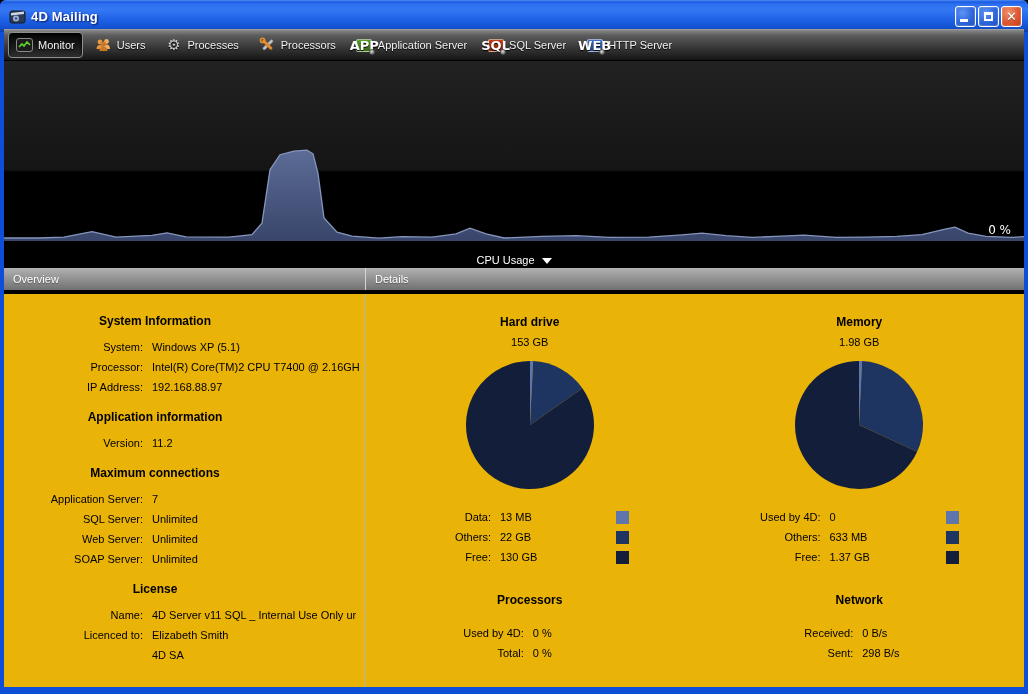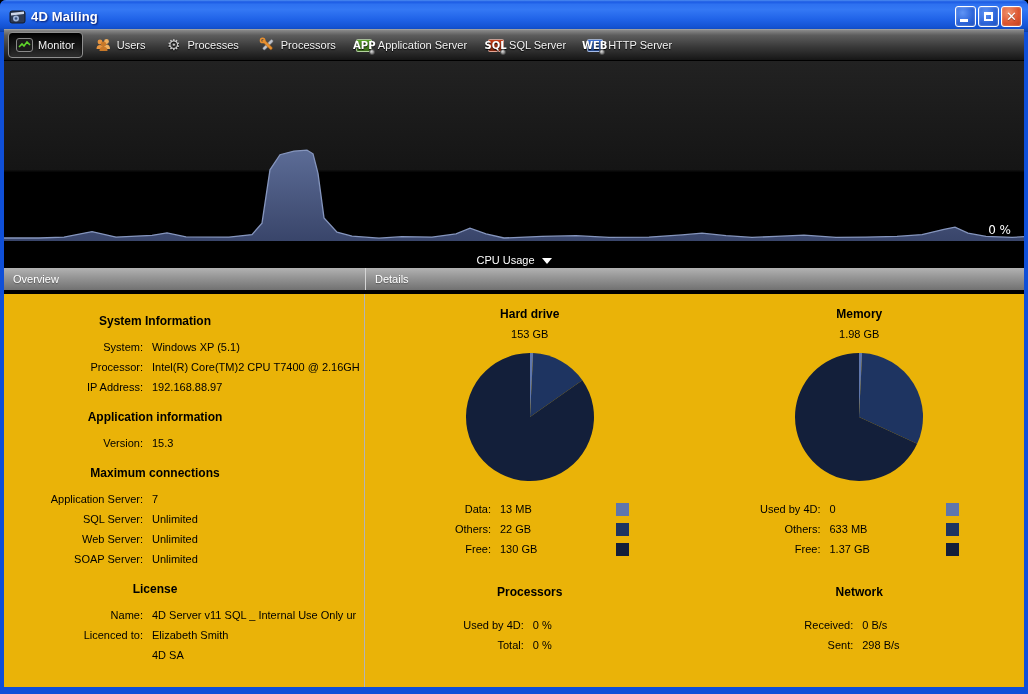--- a/index.html
+++ b/index.html
@@ -31,21 +31,21 @@
     background:linear-gradient(180deg,#8a8a8a 0%,#5c5c5c 18%,#3a3a3a 55%,#222 85%,#161616 100%);
     border-top:1px solid #9d9d9d; border-bottom:1px solid #000;
     display:flex; align-items:center; padding:0 4px; gap:4px; }
   .tb-item { display:flex; align-items:center; gap:5px; padding:4px 7px;
     color:#f2f2f2; font-size:11px; text-shadow:0 1px 1px #000; cursor:default;
     border:1px solid transparent; border-radius:4px; }
   .tb-item.selected { border:1px solid #8f8f8f;
     background:linear-gradient(180deg,#060606,#141414 45%,#2e2e2e);
     box-shadow:inset 0 2px 3px rgba(0,0,0,.9); }
   .tbicon { width:17px; height:16px; flex:none; display:flex; align-items:center; justify-content:center; position:relative; }
-  .badge { width:16px; height:13px; border-radius:2px; color:#fff; font-size:10px;
+  .badge { width:16px; height:13px; border-radius:2px; color:#fff; font-size:13px;
     font-weight:bold; display:flex; align-items:center; justify-content:center;
     font-family:"DejaVu Sans",sans-serif; letter-spacing:0; border:1px solid rgba(255,255,255,.55); }
   .badge-dot { position:absolute; right:-2px; bottom:-2px; width:6px; height:6px;
     border-radius:50%; background:radial-gradient(circle at 35% 30%,#ddd,#888 70%); border:1px solid #555; }
   .gear-glyph { color:#c9c9c9; font-size:15px; line-height:1; font-family:"DejaVu Sans",sans-serif;
     text-shadow:0 1px 1px #000; }
   
   .graph { position:absolute; left:0; top:61px; width:1020px; height:187px;
     background:linear-gradient(180deg,#222 0%,#1b1b1b 30%,#151515 58%,#000 59.6%,#000 100%); }
   .graph svg { position:absolute; left:0; top:0; }
@@ -67,21 +67,21 @@
   
   .content { position:absolute; left:0; top:294px; width:1020px; height:393px;
     background:#eab308; display:flex; font-size:11px; color:#000; }
   .ov-panel { width:361px; border-right:1px solid #b4b4b4; padding-top:10px; overflow:hidden; }
   .ov-heading { width:302px; text-align:center; font-weight:bold; font-size:12px;
     margin:13px 0 9px 0; }
   .ov-heading:first-child { margin-top:10px; }
   .ov-row { display:flex; line-height:20px; }
   .ov-label { width:148px; text-align:right; padding-right:9px; flex:none; }
   .ov-value { white-space:pre-line; }
-  .dt-panel { flex:1; display:flex; flex-wrap:wrap; padding-top:13px; align-content:flex-start; }
+  .dt-panel { flex:1; display:flex; flex-wrap:wrap; padding-top:13px; align-content:flex-start;margin-top:8px; }
   .dt-col { width:50%; display:flex; flex-direction:column; align-items:center; }
   .dt-title { font-weight:bold; font-size:12px; }
   .dt-cap { margin-top:7px; }
   .pie { margin-top:12px; width:130px; height:130px; }
   .legend { margin-top:17px; width:256px; align-self:flex-start; margin-left:8px; }
   .lg-row { display:flex; align-items:center; height:20px;justify-content:flex-end; }
   .lg-label { width:127px; text-align:right; padding-right:9px; flex:none; }
   .lg-value { flex:1; }
   .lg-swatch { width:13px; height:13px; flex:none; }
   .stat-block { width:50%; display:flex; flex-direction:column; align-items:center; margin-top:26px; }
@@ -218,21 +218,21 @@
           <span class="ov-label">Processor:</span>
           <span class="ov-value">Intel(R) Core(TM)2 CPU T7400 @ 2.16GH</span>
         </div>
         <div class="ov-row">
           <span class="ov-label">IP Address:</span>
           <span class="ov-value">192.168.88.97</span>
         </div>
         <div class="ov-heading">Application information</div>
         <div class="ov-row">
           <span class="ov-label">Version:</span>
-          <span class="ov-value">15.3</span>
+          <span class="ov-value">11.2</span>
         </div>
         <div class="ov-heading">Maximum connections</div>
         <div class="ov-row">
           <span class="ov-label">Application Server:</span>
           <span class="ov-value">7</span>
         </div>
         <div class="ov-row">
           <span class="ov-label">SQL Server:</span>
           <span class="ov-value">Unlimited</span>
         </div>

